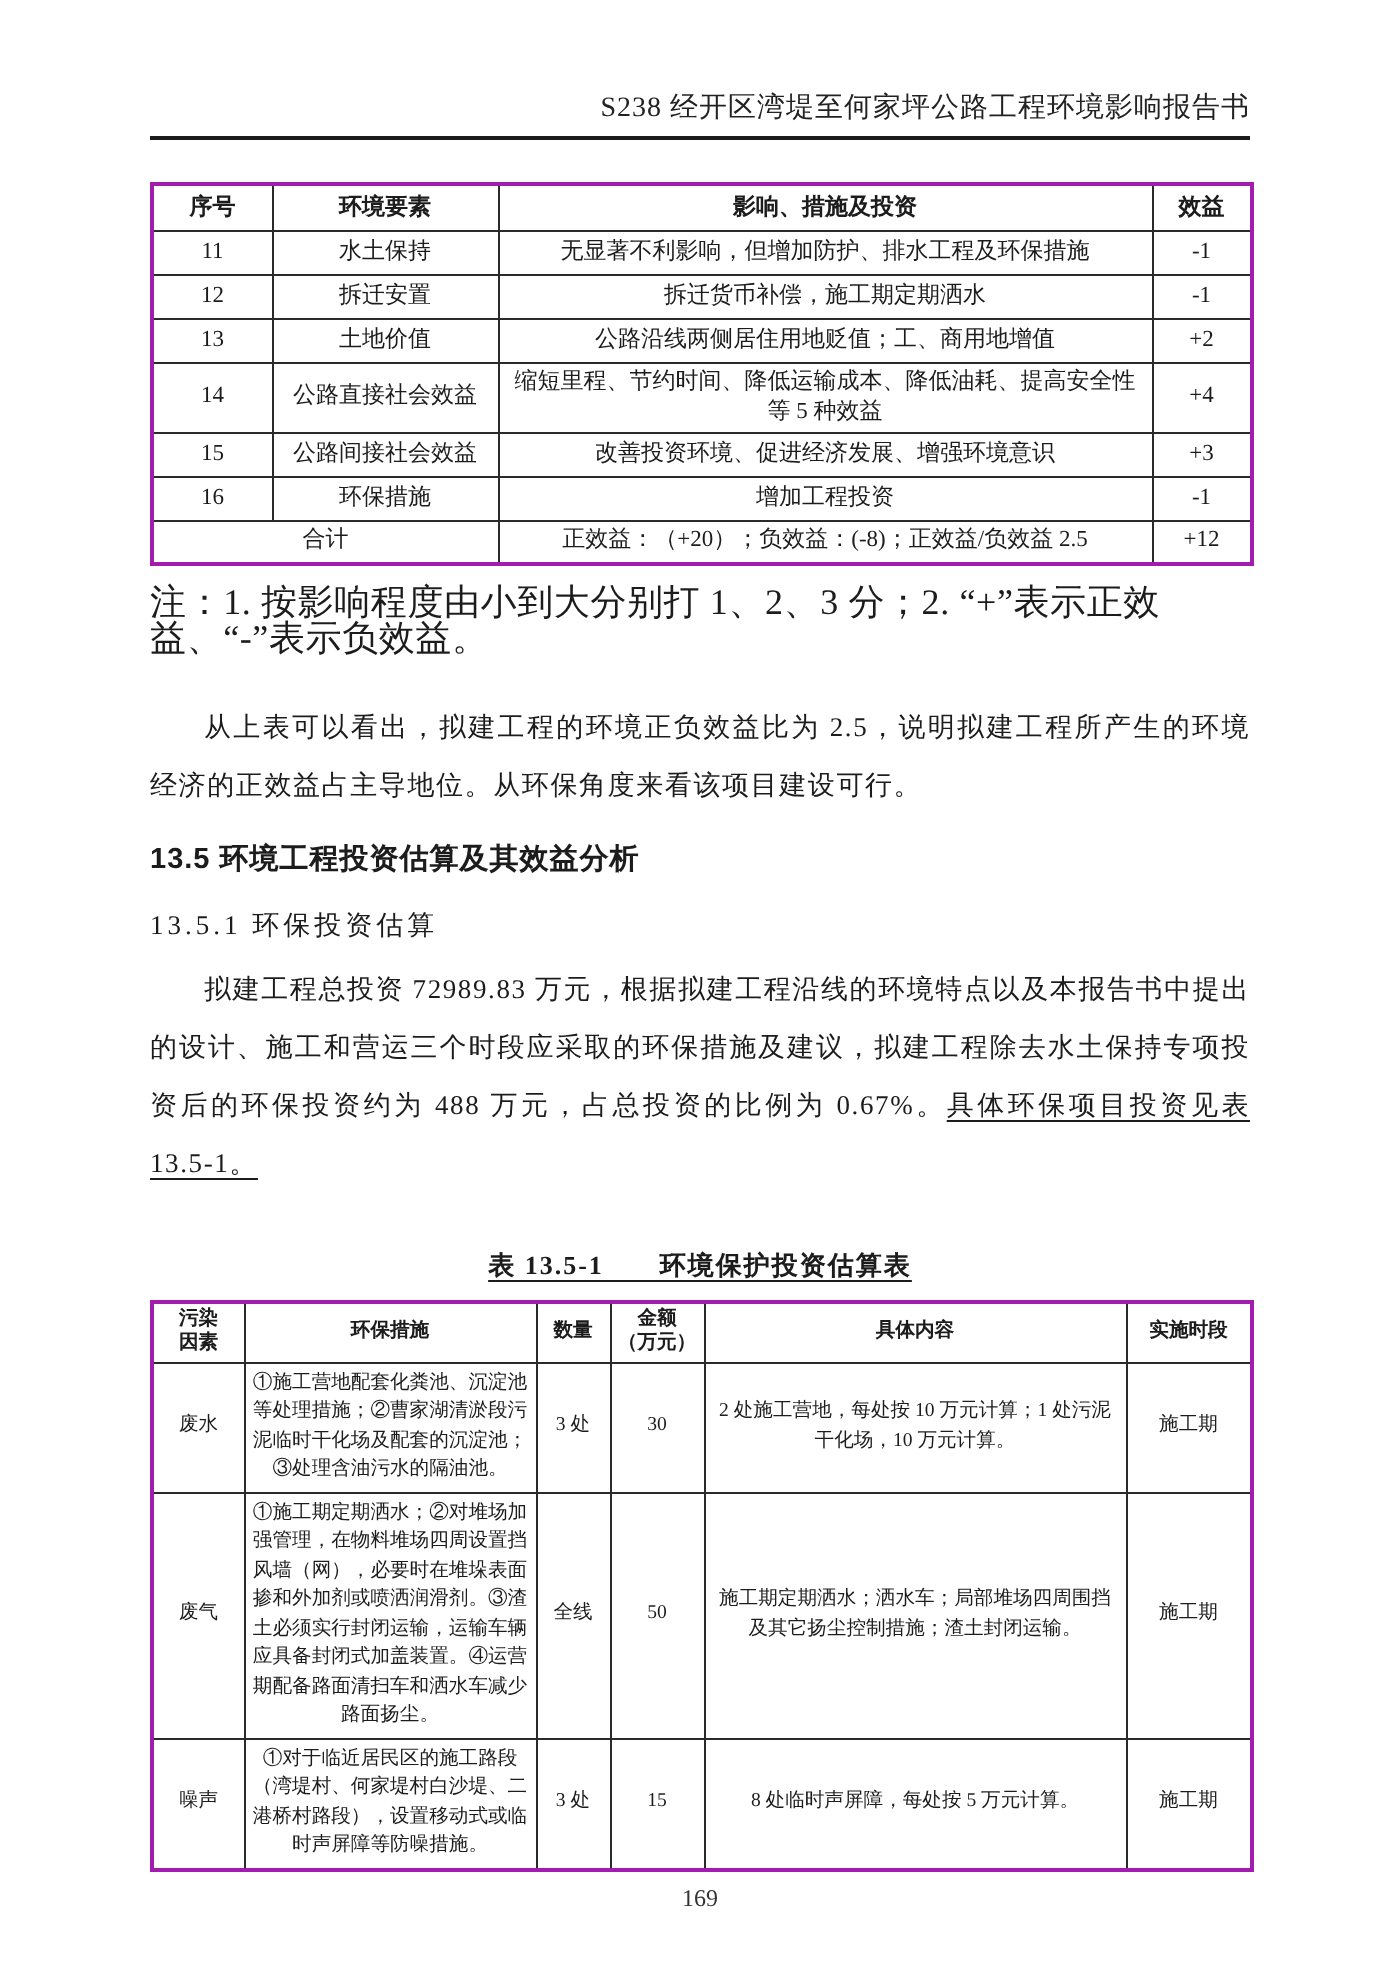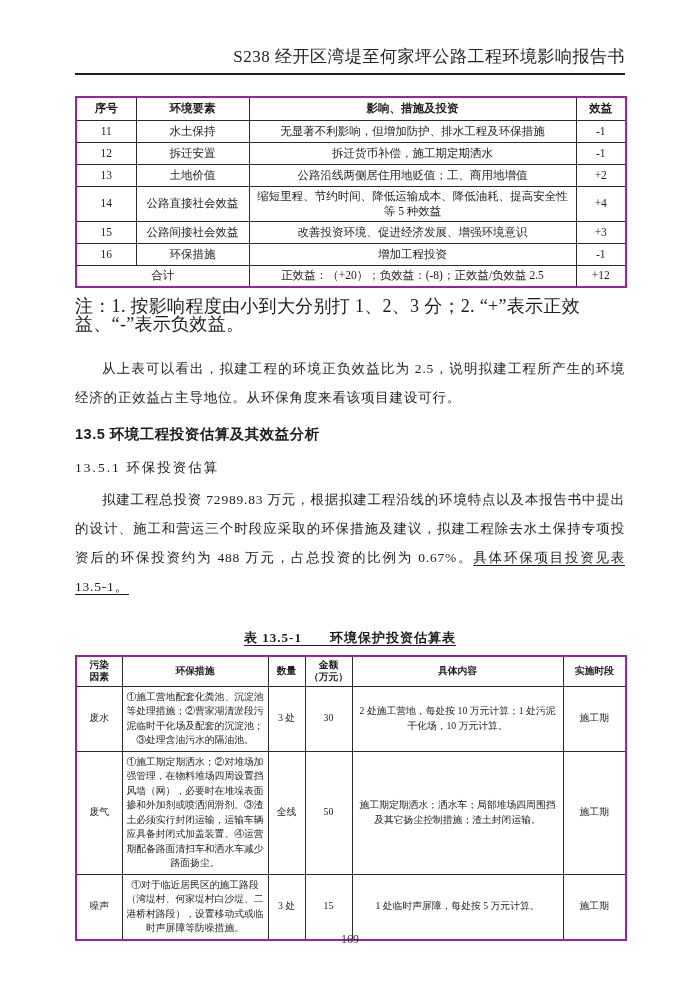--- a/index.html
+++ b/index.html
@@ -11,21 +11,21 @@
     margin: 0 auto;
     background: #ffffff;
     color: #1c1c1c;
     font-family: "Liberation Serif", "DejaVu Serif", serif;
     overflow: hidden;
   }
   .content { margin: 0 75px; width: 550px; }
 
   
   .doc-header { padding-top: 45px; text-align: right; }
-  .doc-header .title { font-size: 17px; letter-spacing: 0.5px; color: #222; }
+  .doc-header .title { font-size: 14px; letter-spacing: 0.5px; color: #222; }
   .header-rule { border: none; border-top: 2.5px solid #1c1c1c; margin-top: 5px; }
 
   
   table { border-collapse: collapse; table-layout: fixed; width: 550px; }
   td, th { border: 1px solid #2a2a2a; vertical-align: middle; text-align: center; }
   table.framed { border: 2px solid #a21caf; }
 
   
   .t1 { margin-top: 21px; font-size: 11.5px; }
   .t1 th { font-weight: bold; height: 23px; padding: 2px 3px; }
@@ -58,21 +58,21 @@
   
   .t2 { margin-top: 8px; font-size: 9.8px; }
   .t2 th { font-weight: bold; height: 30px; line-height: 12px; padding: 2px; }
   .t2 td { padding: 3px 3px; line-height: 14.5px; }
   .prewrap { white-space: pre-line; }
   .t2 .measures { text-align: center; }
 
   
   .page-number {
     position: absolute;
-    bottom: 43px;
+    bottom: 33px;
     left: 0;
     width: 100%;
     text-align: center;
     font-size: 12px;
     color: #333;
   }
 </style>
 </head>
 <body>
 
@@ -191,21 +191,21 @@
           <td>全线</td>
           <td>50</td>
           <td>施工期定期洒水；洒水车；局部堆场四周围挡及其它扬尘控制措施；渣土封闭运输。</td>
           <td>施工期</td>
         </tr>
         <tr>
           <td>噪声</td>
           <td class="measures">①对于临近居民区的施工路段（湾堤村、何家堤村白沙堤、二港桥村路段），设置移动式或临时声屏障等防噪措施。</td>
           <td>3 处</td>
           <td>15</td>
-          <td>1 处临时声屏障，每处按 5 万元计算。</td>
+          <td>8 处临时声屏障，每处按 5 万元计算。</td>
           <td>施工期</td>
         </tr>
       </tbody>
     </table>
 
   </div>
 
   <div class="page-number">169</div>
 </div>
 

